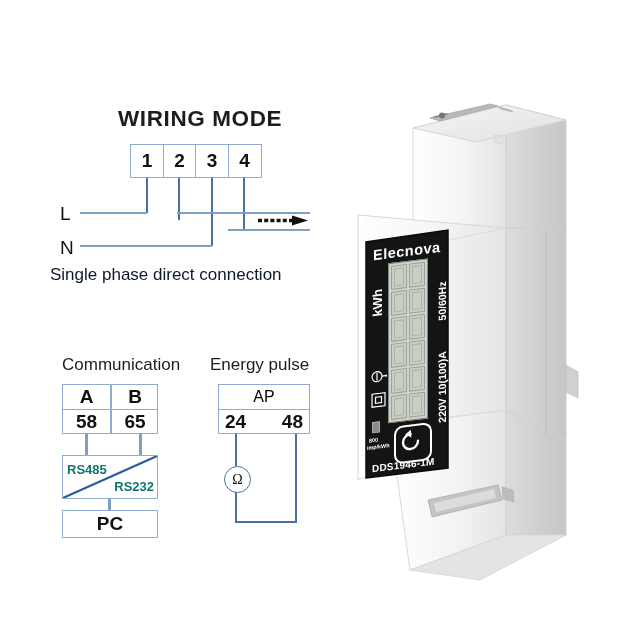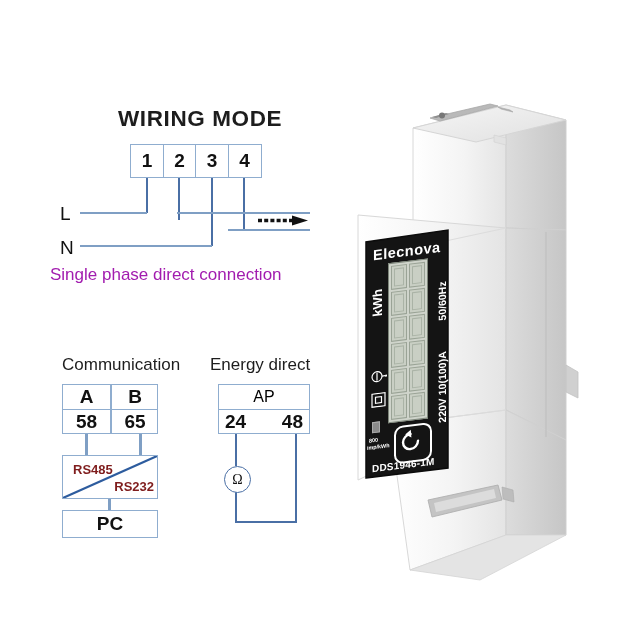--- a/index.html
+++ b/index.html
@@ -16,21 +16,21 @@
 
   
   .title-wiring{
     position:absolute;left:118px;top:106px;
     font-size:22.5px;font-weight:bold;color:#1d1d1d;
     letter-spacing:0.6px;
     font-family:"Liberation Sans", sans-serif;
   }
   .caption{
     position:absolute;left:50px;top:265px;
-    font-size:17px;color:#a21caf;
+    font-size:17px;color:#0f172a;
     font-family:"Liberation Sans", sans-serif;
   }
   .sect-title{
     position:absolute;font-size:17px;color:#1d1d1d;
     font-family:"Liberation Sans", sans-serif;
   }
 
   
   #termstrip{position:absolute;left:130px;top:144px;width:130px;height:34px;}
   #termstrip .cell{
@@ -57,22 +57,22 @@
     display:flex;align-items:center;justify-content:center;
     font-size:19px;font-weight:bold;color:#111;
     font-family:"Liberation Sans", sans-serif;
   }
   .colsep{position:absolute;top:0;height:100%;width:1.6px;background:#8fadcf;}
 
   
   #rsbox{position:absolute;left:62px;top:455px;width:96px;height:44px;
     border:1.6px solid #8fadcf;background:#fff;box-sizing:border-box;}
   #rsbox .diag{position:absolute;left:0;top:0;width:100%;height:100%;}
-  .rslabel{position:absolute;font-size:13px;font-weight:bold;color:#7f1d1d;
-    font-family:"Liberation Sans", sans-serif;margin-left:6px;}
+  .rslabel{position:absolute;font-size:13px;font-weight:bold;color:#0f766e;
+    font-family:"Liberation Sans", sans-serif;}
 
   
   #pcbox{position:absolute;left:62px;top:510px;width:96px;height:28px;
     border:1.6px solid #8fadcf;background:#fff;box-sizing:border-box;
     display:flex;align-items:center;justify-content:center;
     font-size:19px;font-weight:bold;color:#111;
     font-family:"Liberation Sans", sans-serif;}
 
   
   #omega{position:absolute;left:224px;top:466px;width:25px;height:25px;
@@ -159,21 +159,21 @@
       <div class="rslabel" style="left:4px;top:6px;">RS485</div>
       <div class="rslabel" style="right:3px;bottom:4px;">RS232</div>
     </div>
 
     <div class="vline" style="left:108px;top:499px;height:11px;background:#7f9fc4;width:3px;"></div>
 
     <div id="pcbox">PC</div>
   </div>
 
   <div>
-    <div class="sect-title" style="left:210px;top:355px;">Energy direct</div>
+    <div class="sect-title" style="left:210px;top:355px;">Energy pulse</div>
 
     <div class="tbl" style="left:218px;top:384px;width:92px;height:26px;display:flex;align-items:center;justify-content:center;">AP</div>
 
     <div class="tbl" style="left:218px;top:409px;width:92px;height:25px;">
       <div class="cellL" style="left:2px;width:42px;justify-content:flex-start;padding-left:4px;">24</div>
       <div class="cellR" style="right:2px;width:42px;justify-content:flex-end;padding-right:4px;">48</div>
     </div>
 
     <div class="vline" style="left:235px;top:434px;height:32px;"></div>
     <div class="vline" style="left:235px;top:491px;height:32px;"></div>

